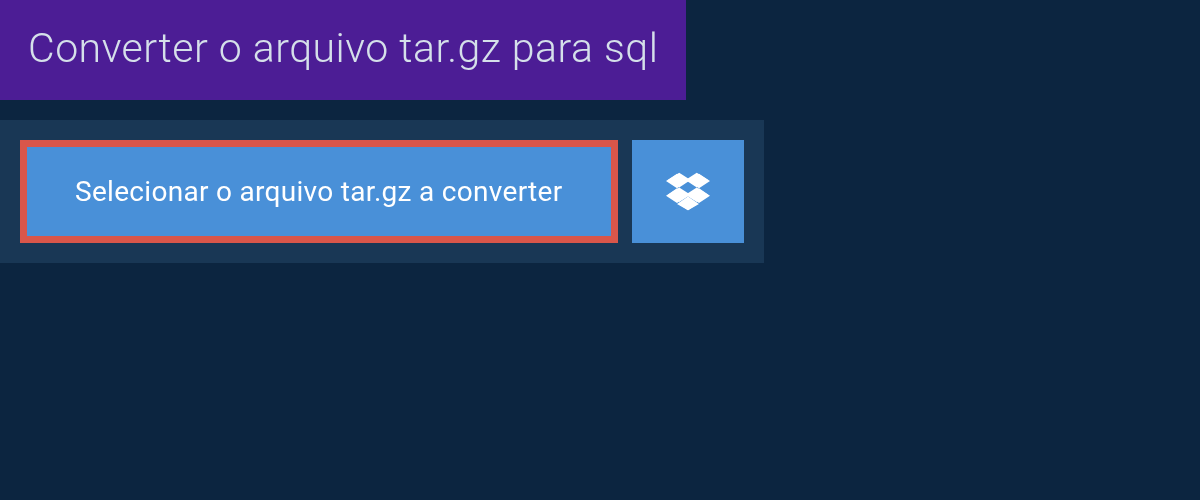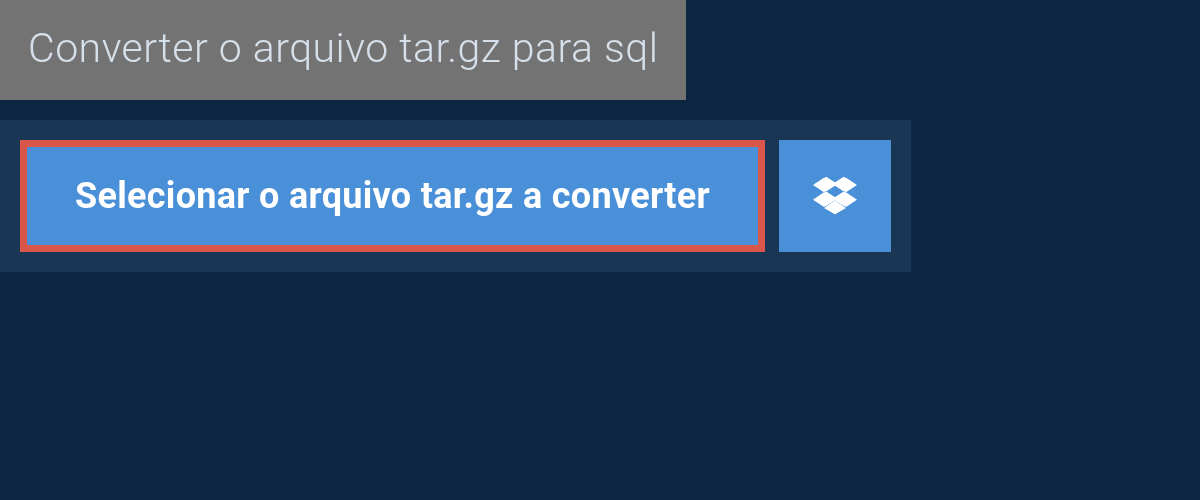--- a/index.html
+++ b/index.html
@@ -9,42 +9,42 @@
     }
     body {
       width: 1200px;
       height: 500px;
       background: #0c2540;
       font-family: -apple-system, BlinkMacSystemFont, "Segoe UI", Roboto, Helvetica, Arial, sans-serif;
       color: #d5e0ea;
       overflow: hidden;
     }
     .title-bar {
-      background: #737373;
+      background: #4c1d95;
       padding: 24px 28px 28px 28px;
       display: inline-block;
       font-size: 41px;
       font-weight: 300;
       letter-spacing: 0.5px;
     }
     .button-area {
       background: #193755;
       margin-top: 20px;
       padding: 20px 20px;
       display: flex;
       align-items: stretch;
       gap: 14px;
       width: fit-content;
     }
     .select-button {
       background: #4990d8;
       border: 7px solid #d9564a;
       padding: 28px 48px;
-      font-size: 36px;
-      font-weight: 700;
+      font-size: 28px;
+      font-weight: 400;
       color: #ffffff;
       cursor: pointer;
       letter-spacing: 0.3px;
     }
     .dropbox-button {
       background: #4990d8;
       width: 112px;
       display: flex;
       align-items: center;
       justify-content: center;

